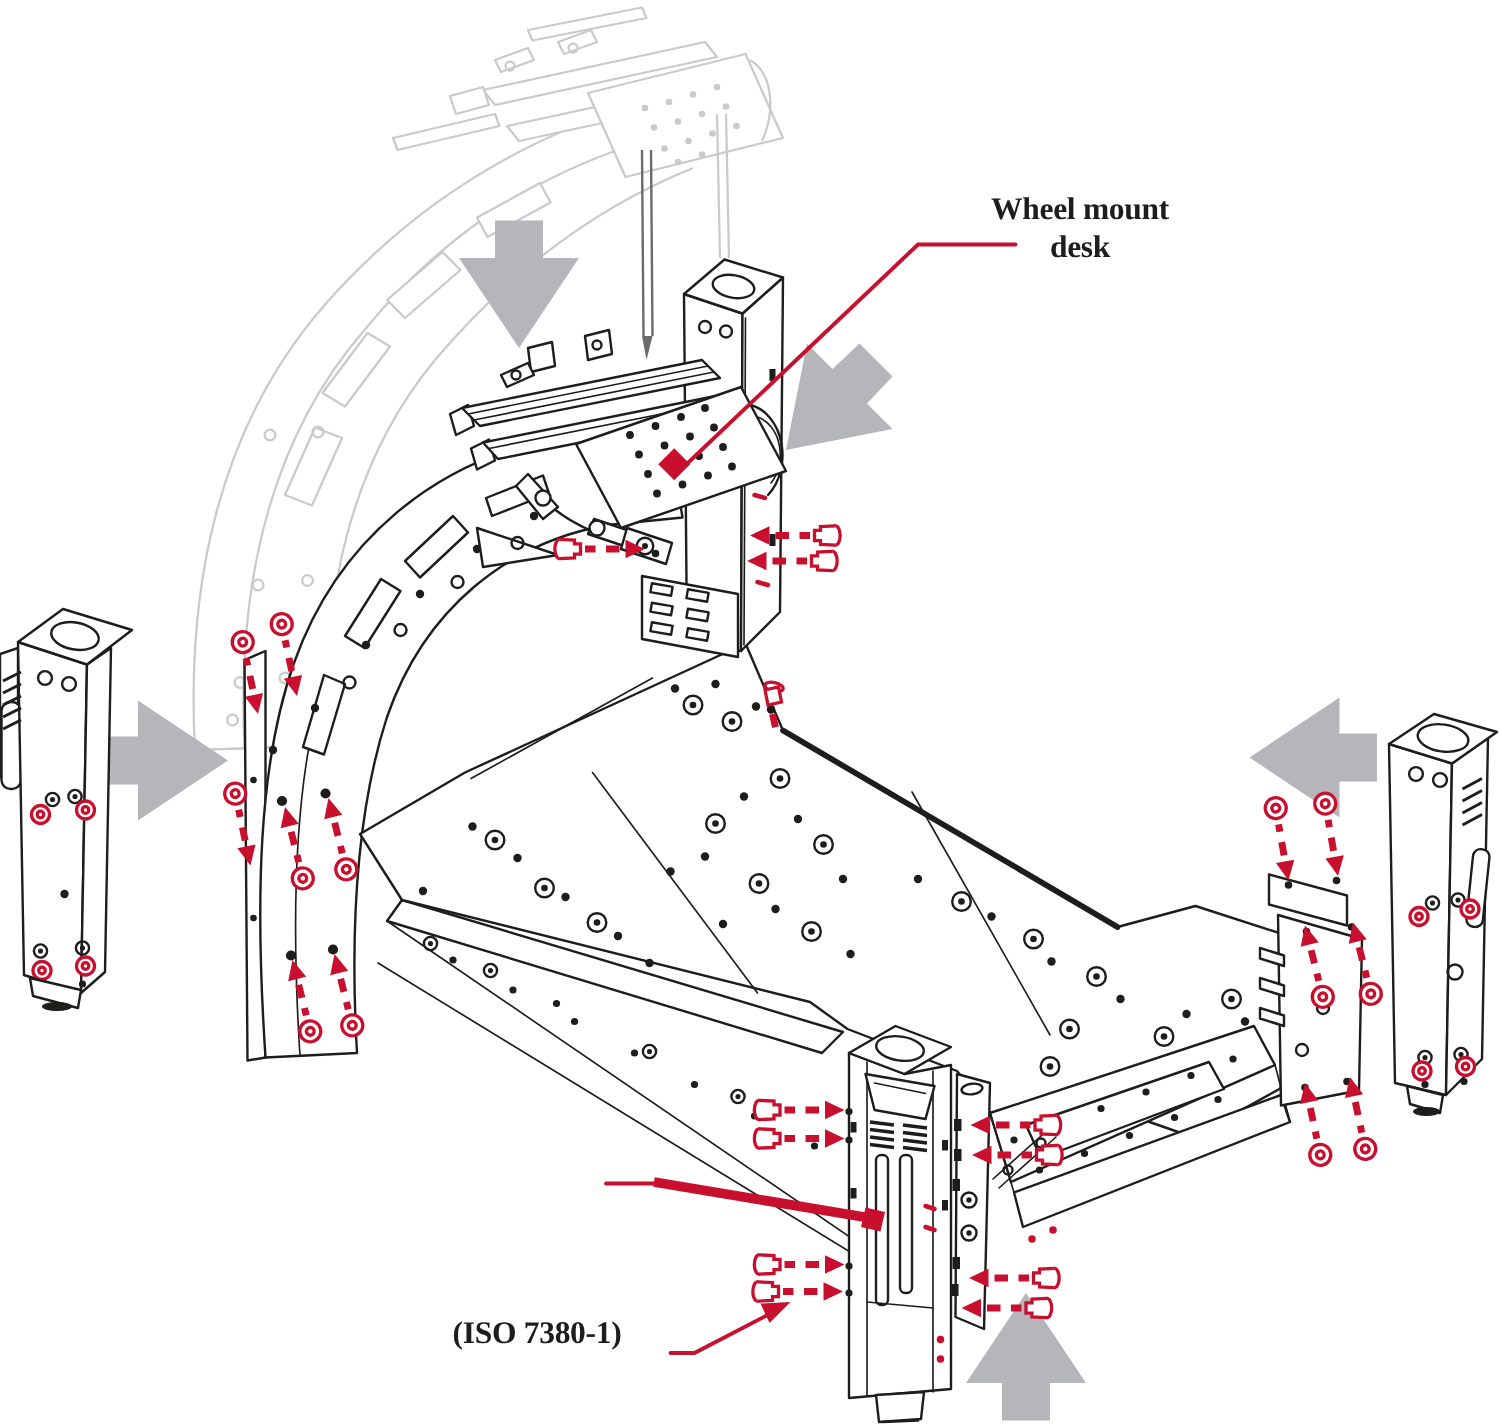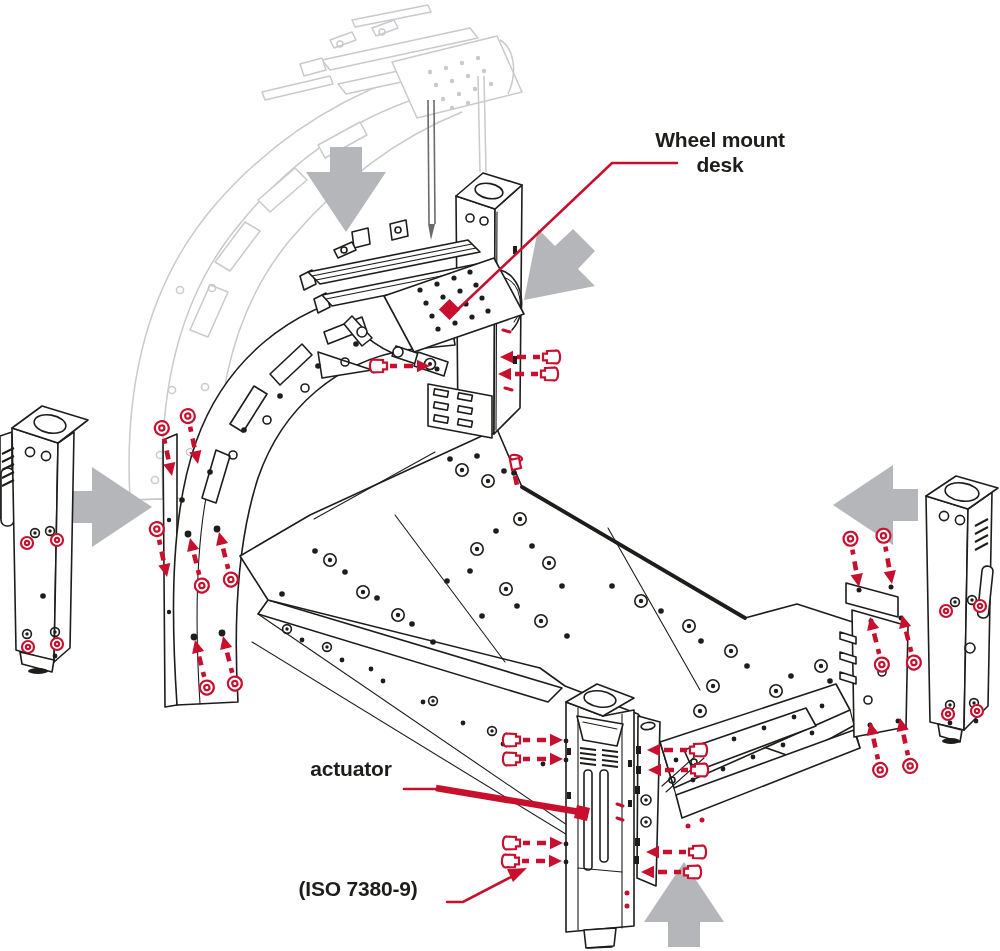--- a/index.html
+++ b/index.html
@@ -1,21 +1,21 @@
 <!DOCTYPE html>
 <html style="--line: #1d1d1b; --ghost: #c9cacd; --arrow-gray: #b4b6b9; --accent-red: #c8102e; --background: #ffffff;"><head>
 <meta charset="utf-8">
 <style>
   :root{
     --line:#1d1d1b; --ghost:#c9cacd; --arrow-gray:#b4b6b9;
     --accent-red:#c8102e; --background:#ffffff;
   }
   html,body{margin:0;padding:0;background:var(--background);}
   #stage{position:relative;width:1000px;height:951px;background:var(--background);
-         font-family:Liberation Sans, sans-serif;overflow:hidden;}
+         font-family:Liberation Serif, serif;overflow:hidden;}
   #art{position:absolute;left:0;top:0;}
   .ln{fill:none;stroke:var(--line);stroke-width:1.6;stroke-linejoin:round;stroke-linecap:round;}
   .lnf{fill:#fff;stroke:var(--line);stroke-width:1.6;stroke-linejoin:round;}
   .thick{stroke-width:3.8;}
   .thin{stroke-width:1.1;}
   .dot{fill:var(--line);stroke:none;}
   .gh{fill:none;stroke:var(--ghost);stroke-width:1.5;stroke-linejoin:round;}
   .ghf{fill:#fff;stroke:var(--ghost);stroke-width:1.5;stroke-linejoin:round;}
   .ghd{fill:var(--ghost);stroke:none;}
   .garr{fill:var(--arrow-gray);stroke:none;}
@@ -484,18 +484,17 @@
     <polyline class="rl" points="447,902 463,902 513,876"></polyline>
     <polygon class="rf" points="527,868 513,882 507,869"></polygon>
   </g>
 </svg>
 
 <div class="callout" style="left:624px;top:127px;width:192px;">
   <div>Wheel mount</div>
   <div>desk</div>
 </div>
 <div class="callout" style="left:255px;top:756px;width:192px;">
-  <div>actuator</div>
 </div>
 <div class="callout" style="left:262px;top:876px;width:192px;">
-  <div>(ISO 7380-9)</div>
+  <div>(ISO 7380-1)</div>
 </div>
 </div>
 
 </body></html>

